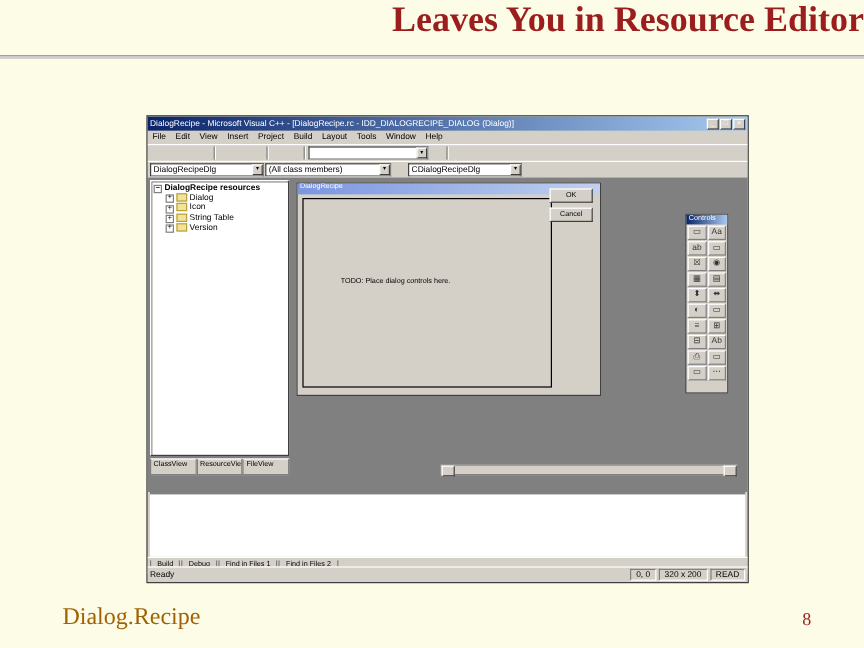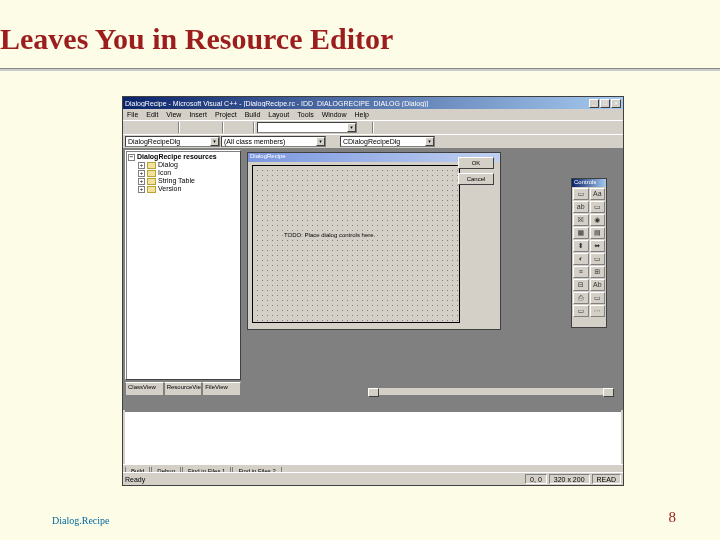--- a/index.html
+++ b/index.html
@@ -3,39 +3,38 @@
 <meta charset="utf-8">
 <style>
   * { box-sizing: border-box; margin: 0; padding: 0; }
   html, body { width: 720px; height: 540px; }
   body {
     background: #fdfce6;
     font-family: "Times New Roman", serif;
     position: relative;
   }
   .slide-title {
-    padding-top: 22px;
     padding-bottom: 10px;
-    text-align: left;
+    text-align: right;
     font-size: 30px;
     font-weight: bold;
     color: #9b1d1d;
     font-family: Liberation Serif, serif;
   }
   .rule {
     height: 3px;
     background: linear-gradient(#888 0 1px, #ccc 1px 3px);
     margin: 2px 0 10px 0;
   }
   .footer-left {
     position: absolute;
     left: 52px;
     bottom: 14px;
-    font-size: 10px;
-    color: #0369a1;
+    font-size: 20px;
+    color: #a16207;
   }
   .footer-right {
     position: absolute;
     right: 44px;
     bottom: 14px;
     font-size: 15px;
     color: #9b1d1d;
   }
 
   

